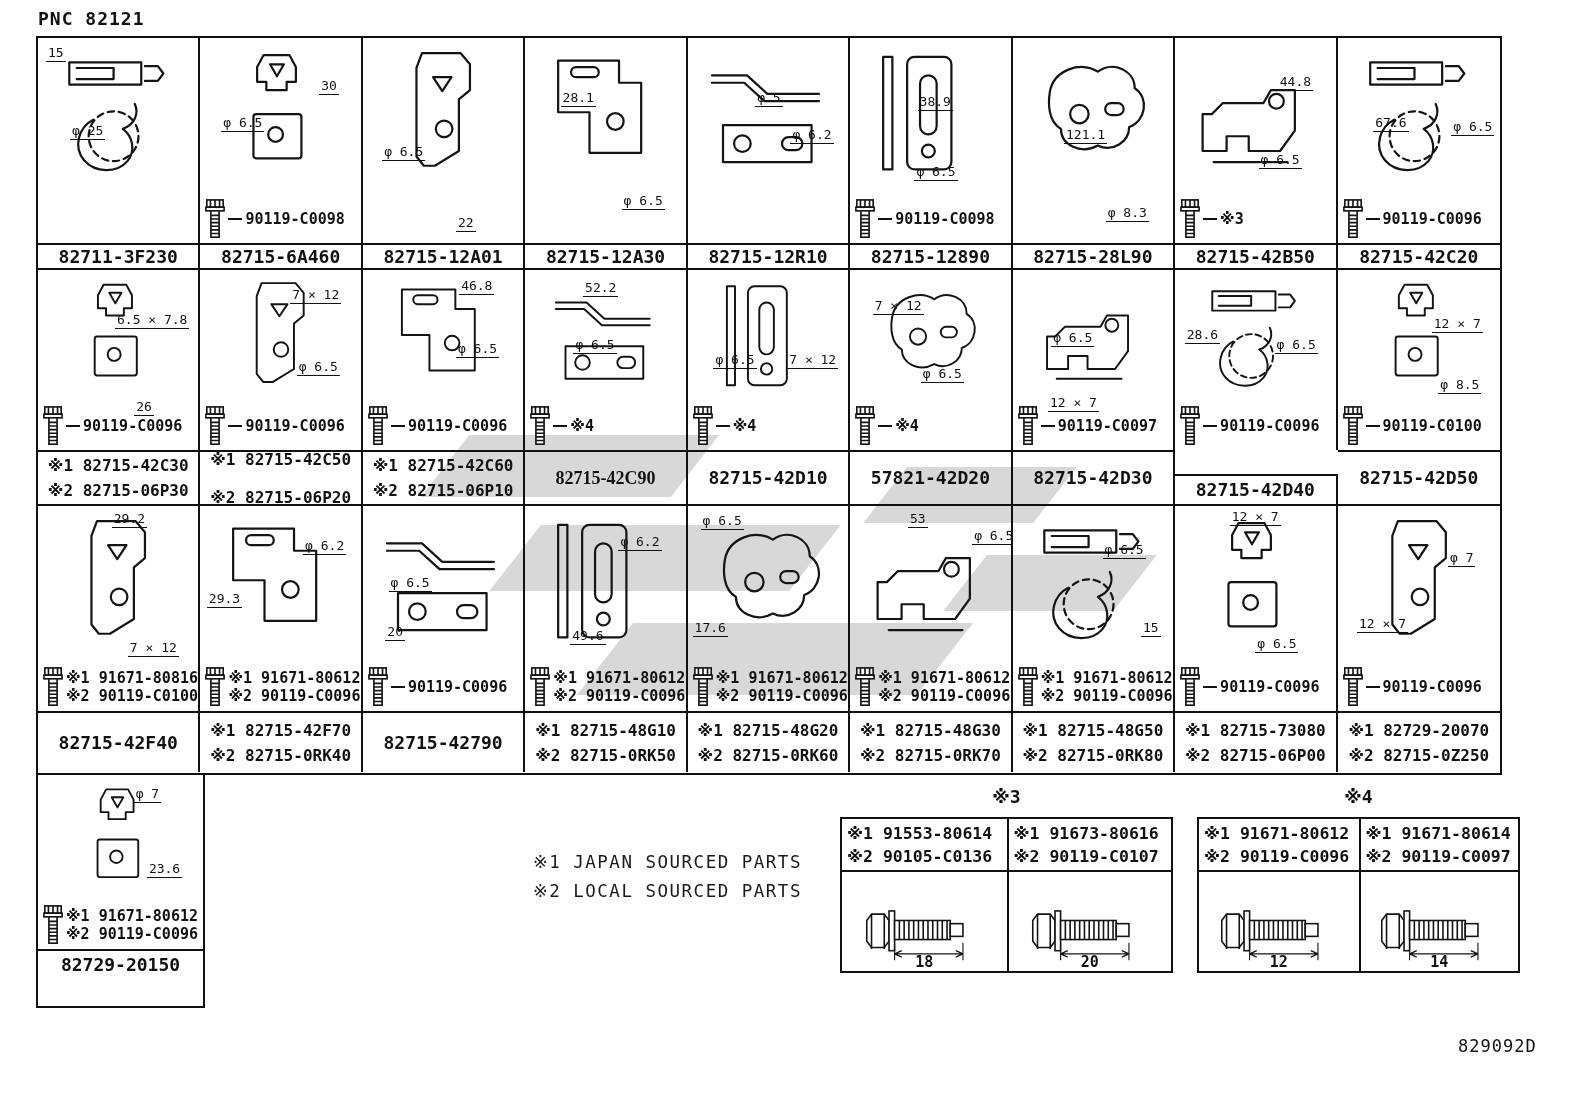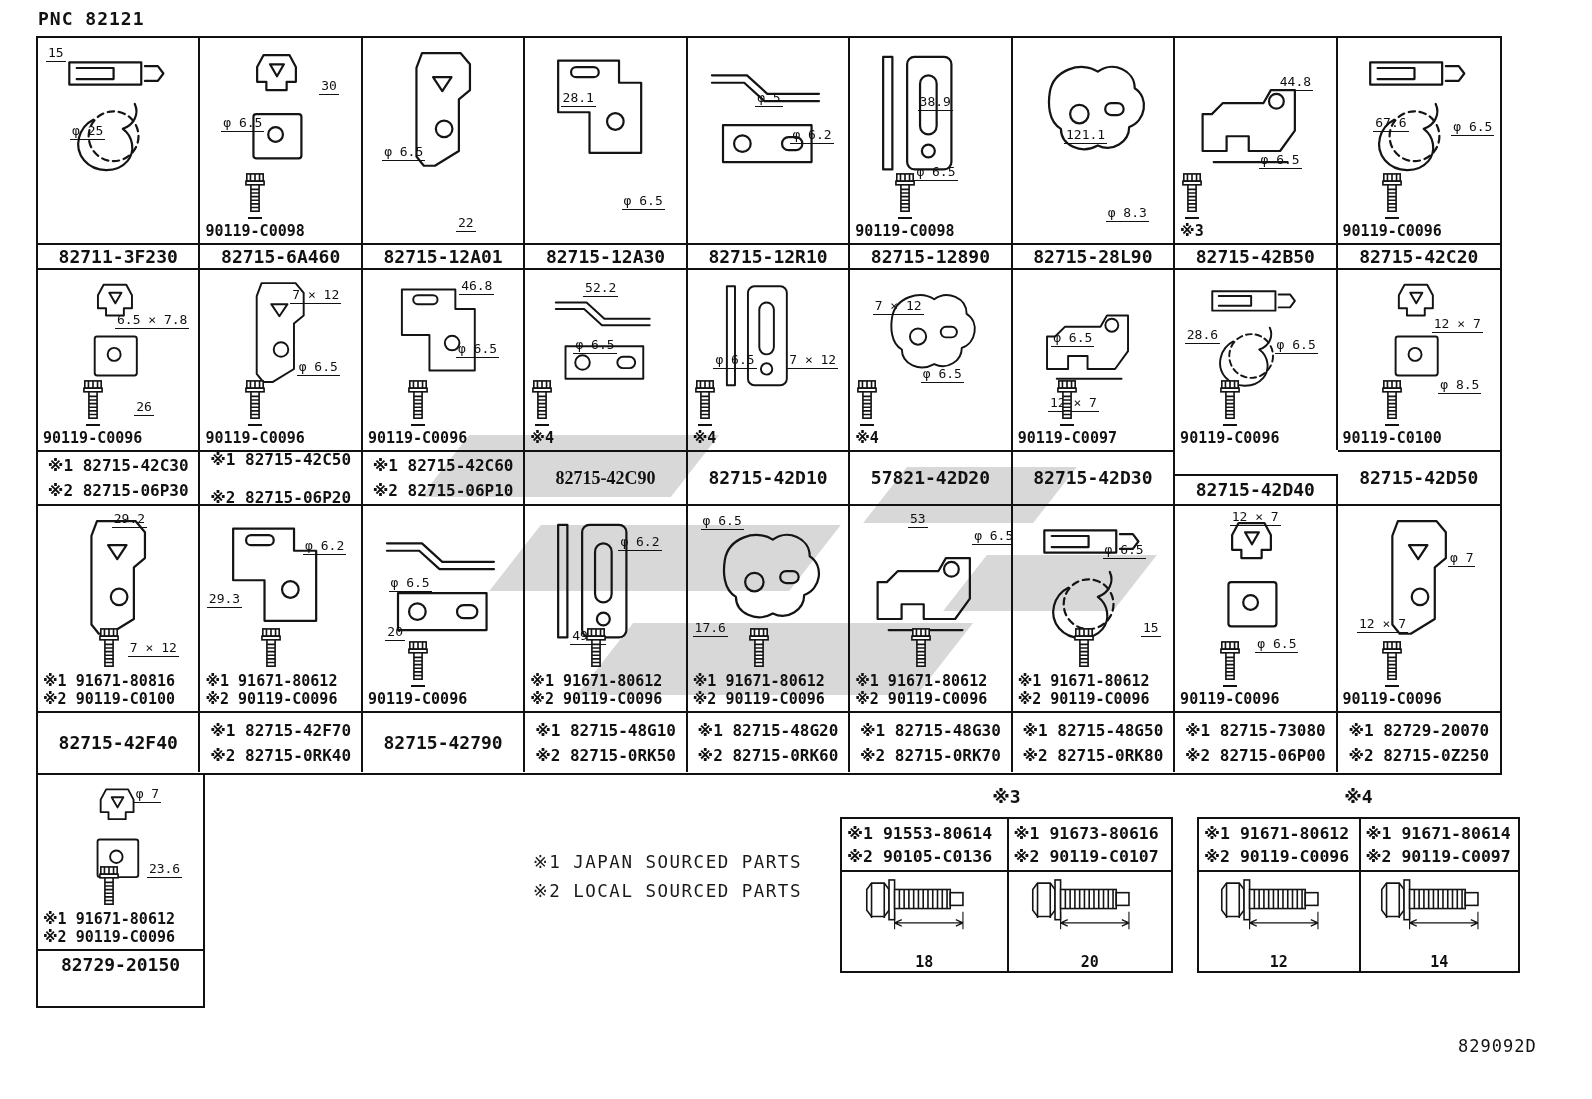--- a/index.html
+++ b/index.html
@@ -32,21 +32,21 @@
   }
   .cl.lastrow{border-bottom:none;}
   .col9{border-right:none !important;}
   .pn{font-weight:700;font-size:18px;line-height:26px;white-space:nowrap;}
   .pn.small{font-size:16px;line-height:25px;}
   .part{position:absolute;left:5%;top:3%;width:90%;height:72%;}
   .dim{
     position:absolute;font-size:13px;line-height:14px;white-space:nowrap;
     border-bottom:1.5px solid #111;padding:0 2px 1px;z-index:2;
   }
-  .bolt{position:absolute;left:5px;bottom:3px;display:flex;align-items:center;gap:3px;z-index:3;flex-direction:column;}
+  .bolt{position:absolute;left:5px;bottom:3px;display:flex;align-items:center;gap:3px;z-index:3;}
   .bolt .lines{display:flex;flex-direction:column;}
   .bl{font-weight:700;font-size:15px;line-height:18px;white-space:nowrap;}
   .leader{width:14px;height:0;border-top:2px solid #111;display:inline-block;}
   .bolt svg{flex:0 0 auto;}
 
   
   #extra{
     position:absolute;left:36px;top:775px;width:169px;height:233px;
     border:2.5px solid #111;border-top:none;box-sizing:border-box;background:transparent;
   }
@@ -60,21 +60,21 @@
   
   .btitle{position:absolute;font-size:18px;font-weight:700;transform:translateX(-50%);}
   .btable{
     position:absolute;border:2.5px solid #111;box-sizing:border-box;
     display:grid;grid-template-columns:1fr 1fr;background:transparent;
   }
   .bcol{display:flex;flex-direction:column;min-width:0;}
   .bcol + .bcol{border-left:2.5px solid #111;}
   .bhead{border-bottom:2.5px solid #111;padding:3px 5px 2px 5px;}
   .bhead .bl{font-size:16.5px;line-height:23px;}
-  .bbody{flex:1;display:flex;flex-direction:column;align-items:center;justify-content:space-between;}
+  .bbody{flex:1;display:flex;flex-direction:column;align-items:center;justify-content:flex-end;}
   .bolt-dim{font-size:15px;font-weight:700;margin-top:-12px;}
 </style>
 </head>
 <body>
 
 <div id="pnc">PNC 82121</div>
 
 <div id="wm">
   <div class="wm-bar" style="left:20px;top:10px;width:250px;height:62px;"></div>
   <div class="wm-bar" style="left:90px;top:100px;width:300px;height:66px;"></div>

